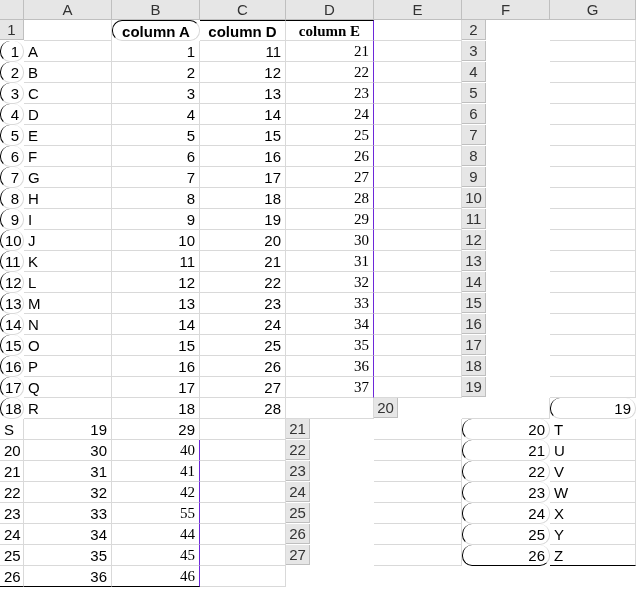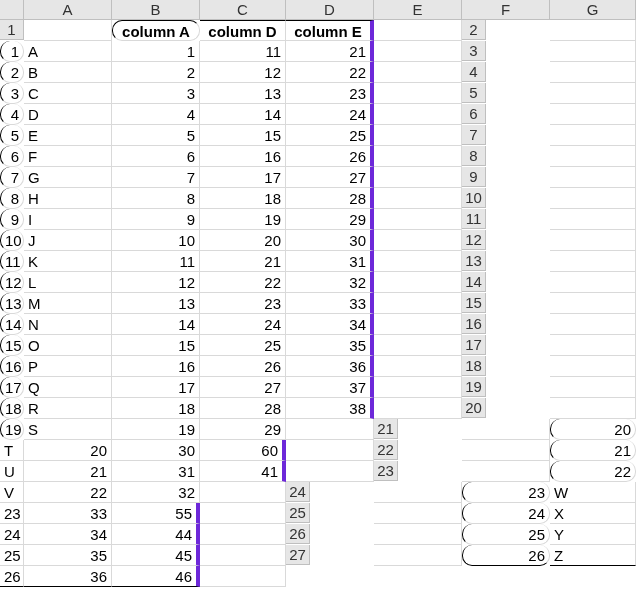--- a/index.html
+++ b/index.html
@@ -38,21 +38,21 @@
     white-space: nowrap;
     overflow: hidden;
     font-size: 15px;
   }
   .num { text-align: right; }
   .txt { text-align: left; }
   .hdr { font-weight: bold; text-align: center; }
   
   .tbl-top    { border-top: 1px solid #000; }
   .tbl-left   { border-left: 1px solid #000; border-radius: 10px; }
-  .tbl-right  { border-right: 4px solid #6d28d9; }
+  .tbl-right  { border-right: 1px solid #6d28d9; font-family: Liberation Serif, serif; }
   .tbl-bottom { border-bottom: 1px solid #000; }
 </style>
 </head>
 <body>
 
 <div class="sheet" id="sheet">
     <div class="corner"></div>
     <div class="col-header">A</div>
     <div class="col-header">B</div>
     <div class="col-header">C</div>
@@ -201,51 +201,51 @@
     <div class="cell num">17</div>
     <div class="cell num">27</div>
     <div class="cell num tbl-right">37</div>
     <div class="cell"></div>
     <div class="row-header">19</div>
     <div class="cell"></div>
     <div class="cell num tbl-left">18</div>
     <div class="cell txt">R</div>
     <div class="cell num">18</div>
     <div class="cell num">28</div>
-    <div class="cell num tbl-right">38</div>
     <div class="cell"></div>
     <div class="row-header">20</div>
     <div class="cell"></div>
     <div class="cell num tbl-left">19</div>
     <div class="cell txt">S</div>
     <div class="cell num">19</div>
     <div class="cell num">29</div>
     <div class="cell"></div>
     <div class="row-header">21</div>
     <div class="cell"></div>
     <div class="cell num tbl-left">20</div>
     <div class="cell txt">T</div>
     <div class="cell num">20</div>
     <div class="cell num">30</div>
-    <div class="cell num tbl-right">60</div>
+    <div class="cell num tbl-right">40</div>
     <div class="cell"></div>
     <div class="row-header">22</div>
     <div class="cell"></div>
     <div class="cell num tbl-left">21</div>
     <div class="cell txt">U</div>
     <div class="cell num">21</div>
     <div class="cell num">31</div>
     <div class="cell num tbl-right">41</div>
     <div class="cell"></div>
     <div class="row-header">23</div>
     <div class="cell"></div>
     <div class="cell num tbl-left">22</div>
     <div class="cell txt">V</div>
     <div class="cell num">22</div>
     <div class="cell num">32</div>
+    <div class="cell num tbl-right">42</div>
     <div class="cell"></div>
     <div class="row-header">24</div>
     <div class="cell"></div>
     <div class="cell num tbl-left">23</div>
     <div class="cell txt">W</div>
     <div class="cell num">23</div>
     <div class="cell num">33</div>
     <div class="cell num tbl-right">55</div>
     <div class="cell"></div>
     <div class="row-header">25</div>

